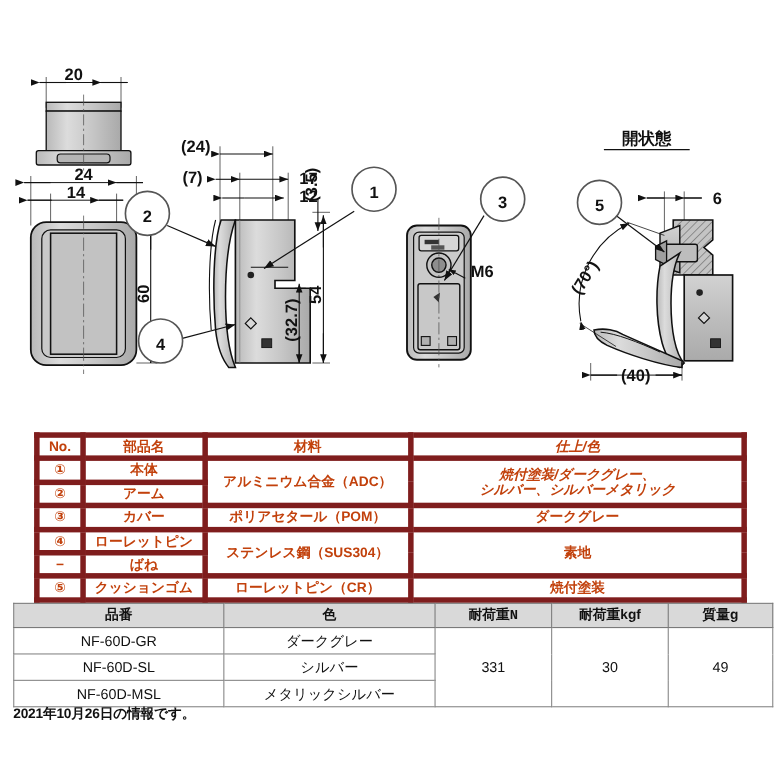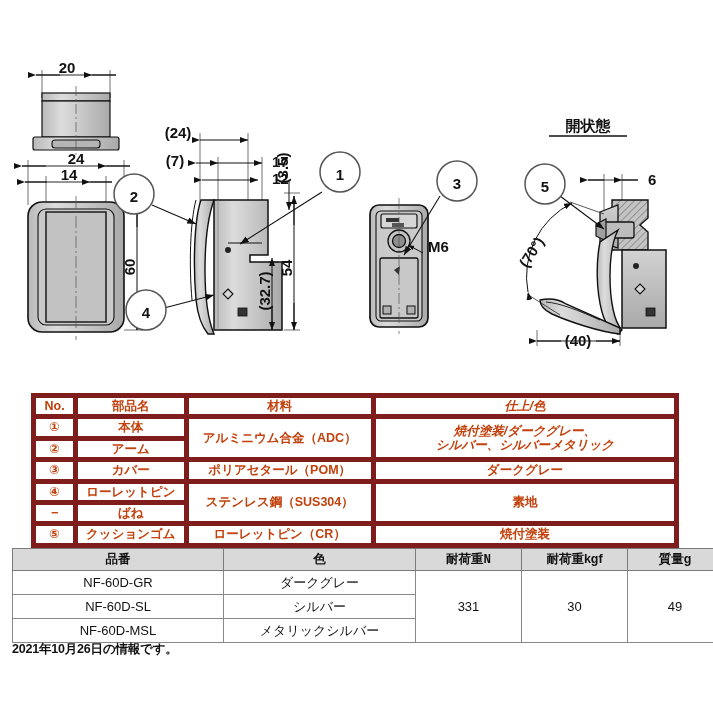--- a/index.html
+++ b/index.html
@@ -60,21 +60,21 @@
     height: 22px;
   }
   th.hdr-code {
     background: #5b79b5;
     color: #ffffff;
   }
   td.code-cell {
     background: #fbf8e8;
     font-size: 13.5px;
   }
-  .pc-code { width: 211px; }
+  .pc-code { width: 191px; }
   .pc-color { width: 192px; }
   .pc-n { width: 106px; font-family: Liberation Mono, monospace; }
   .pc-kgf { width: 106px; }
   .pc-g { width: 95px; }
 
   .note {
     position: absolute;
     left: 12px; top: 629px;
     font-size: 12.5px;
     font-weight: bold;

